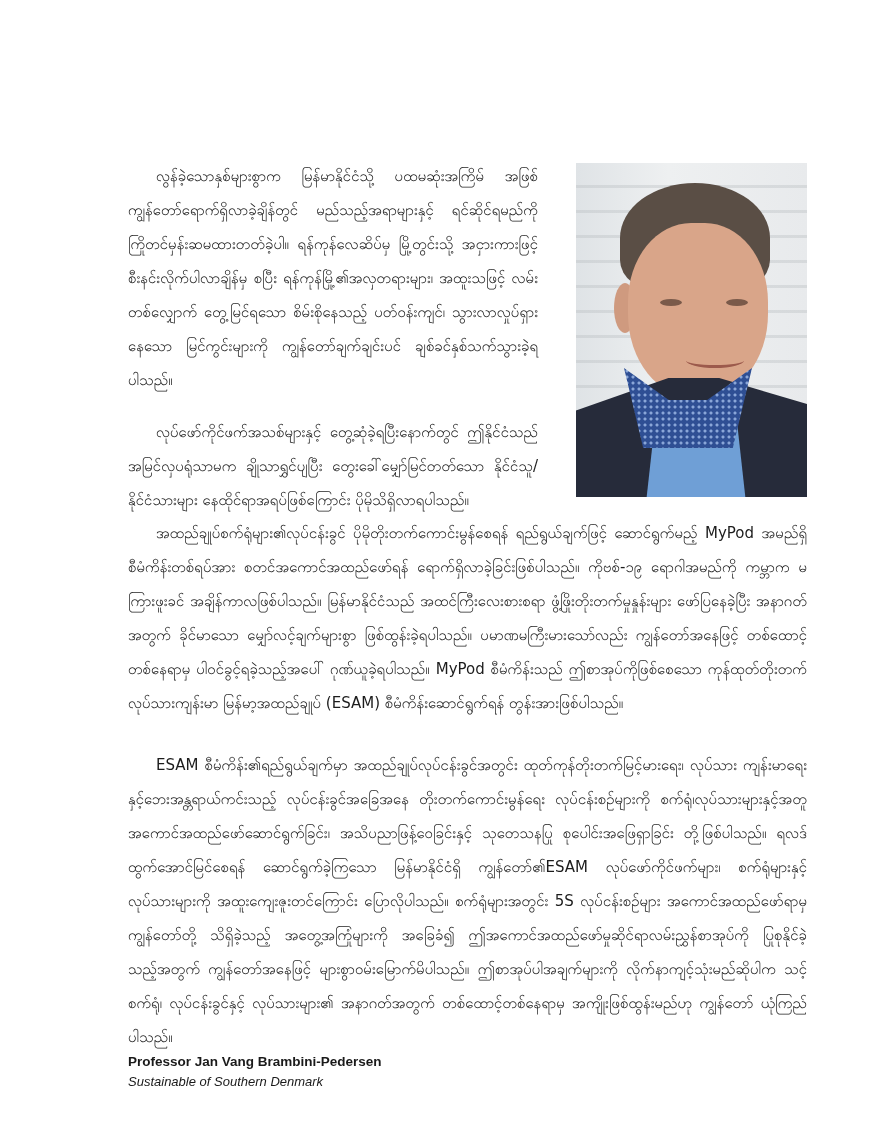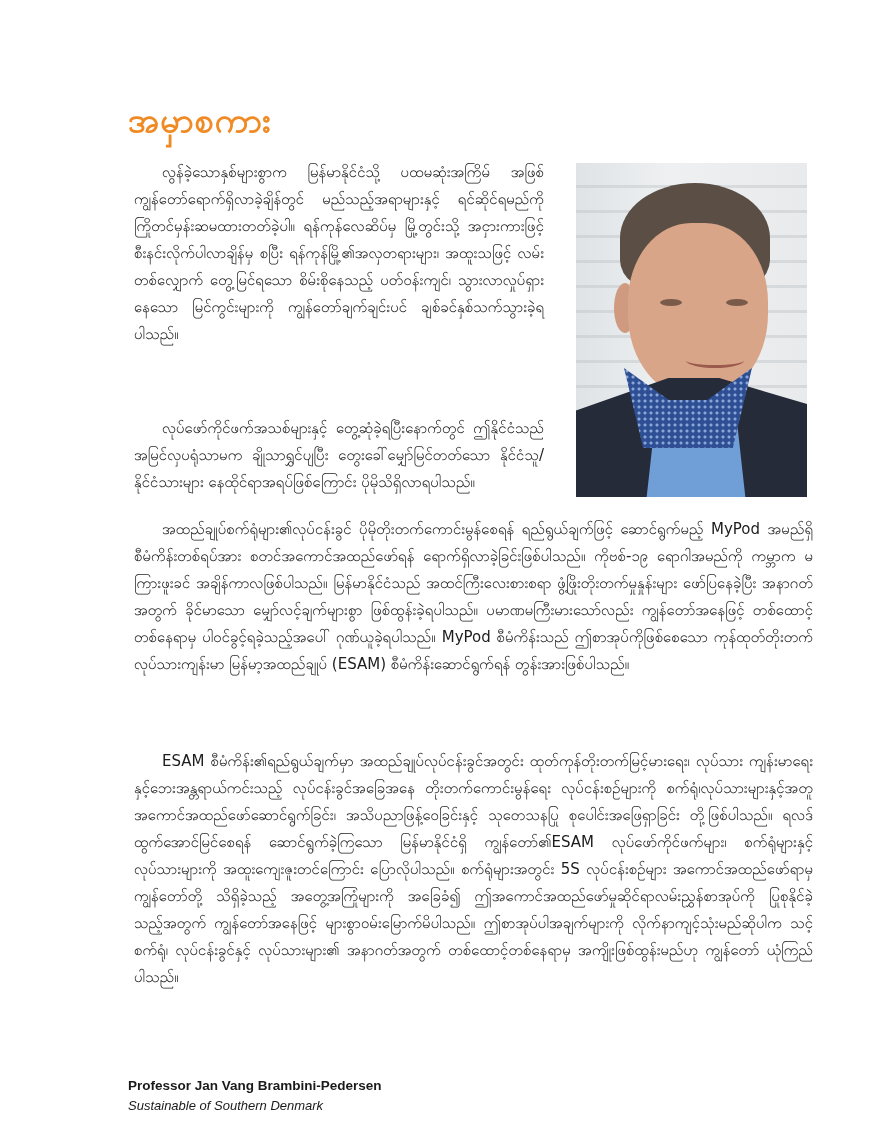--- a/index.html
+++ b/index.html
@@ -22,40 +22,39 @@
     .photo .smile { position: absolute; left: 110px; top: 190px; width: 58px; height: 12px;
              border-bottom: 3px solid #9c5a4c; border-radius: 0 0 50% 50%; }
     .photo .jacket { position: absolute; left: 0; top: 215px; width: 231px; height: 130px;
              background: #262b3a; clip-path: polygon(0 25%, 40% 0, 62% 0, 100% 20%, 100% 100%, 0 100%); }
     .photo .collar { position: absolute; left: 48px; top: 205px; width: 128px; height: 80px;
              background: radial-gradient(#8aa6d8 1px, #2f4f94 2px) 0 0/6px 6px;
              clip-path: polygon(0 0, 35% 40%, 65% 40%, 100% 0, 85% 100%, 15% 100%); }
     .photo .sweater { position: absolute; left: 70px; top: 250px; width: 100px; height: 90px;
              background: #6f9fd6; clip-path: polygon(10% 0, 90% 0, 100% 100%, 0 100%); }
 
-    .body-text { position: absolute; left: 128px; font-size: 15px; line-height: 27px;
-                 text-align: justify; color: #1c1c1c; margin-left: 6px; }
+    .body-text { position: absolute; left: 128px; font-size: 15px; line-height: 34px;
+                 text-align: justify; color: #1c1c1c; }
     .col-narrow { width: 410px; }
     .col-wide { width: 679px; }
     .body-text p { margin: 0; text-indent: 28px; }
     #p1 { top: 159px; }
     #p2 { top: 415px; }
     #p3 { top: 516px; }
     #p4 { top: 748px; }
 
     .sig { position: absolute; left: 128px; top: 1052px; font-family: "Liberation Sans", sans-serif;
            font-size: 13px; line-height: 19.5px; color: #1a1a1a; }
-    .sig .name { font-weight: bold; font-size: 13.5px; margin-top: 24px; }
+    .sig .name { font-weight: bold; font-size: 13.5px; }
     .sig .role { font-style: italic; }
   </style>
 </head>
 <body>
 
 <div class="page">
-  <div class="title">အမှာစကား</div>
 
   <div class="photo">
     <div class="stripes"></div>
     <div class="ear"></div>
     <div class="hair"></div>
     <div class="face"></div>
     <div class="eye" style="left:84px"></div>
     <div class="eye" style="left:150px"></div>
     <div class="smile"></div>
     <div class="jacket"></div>

